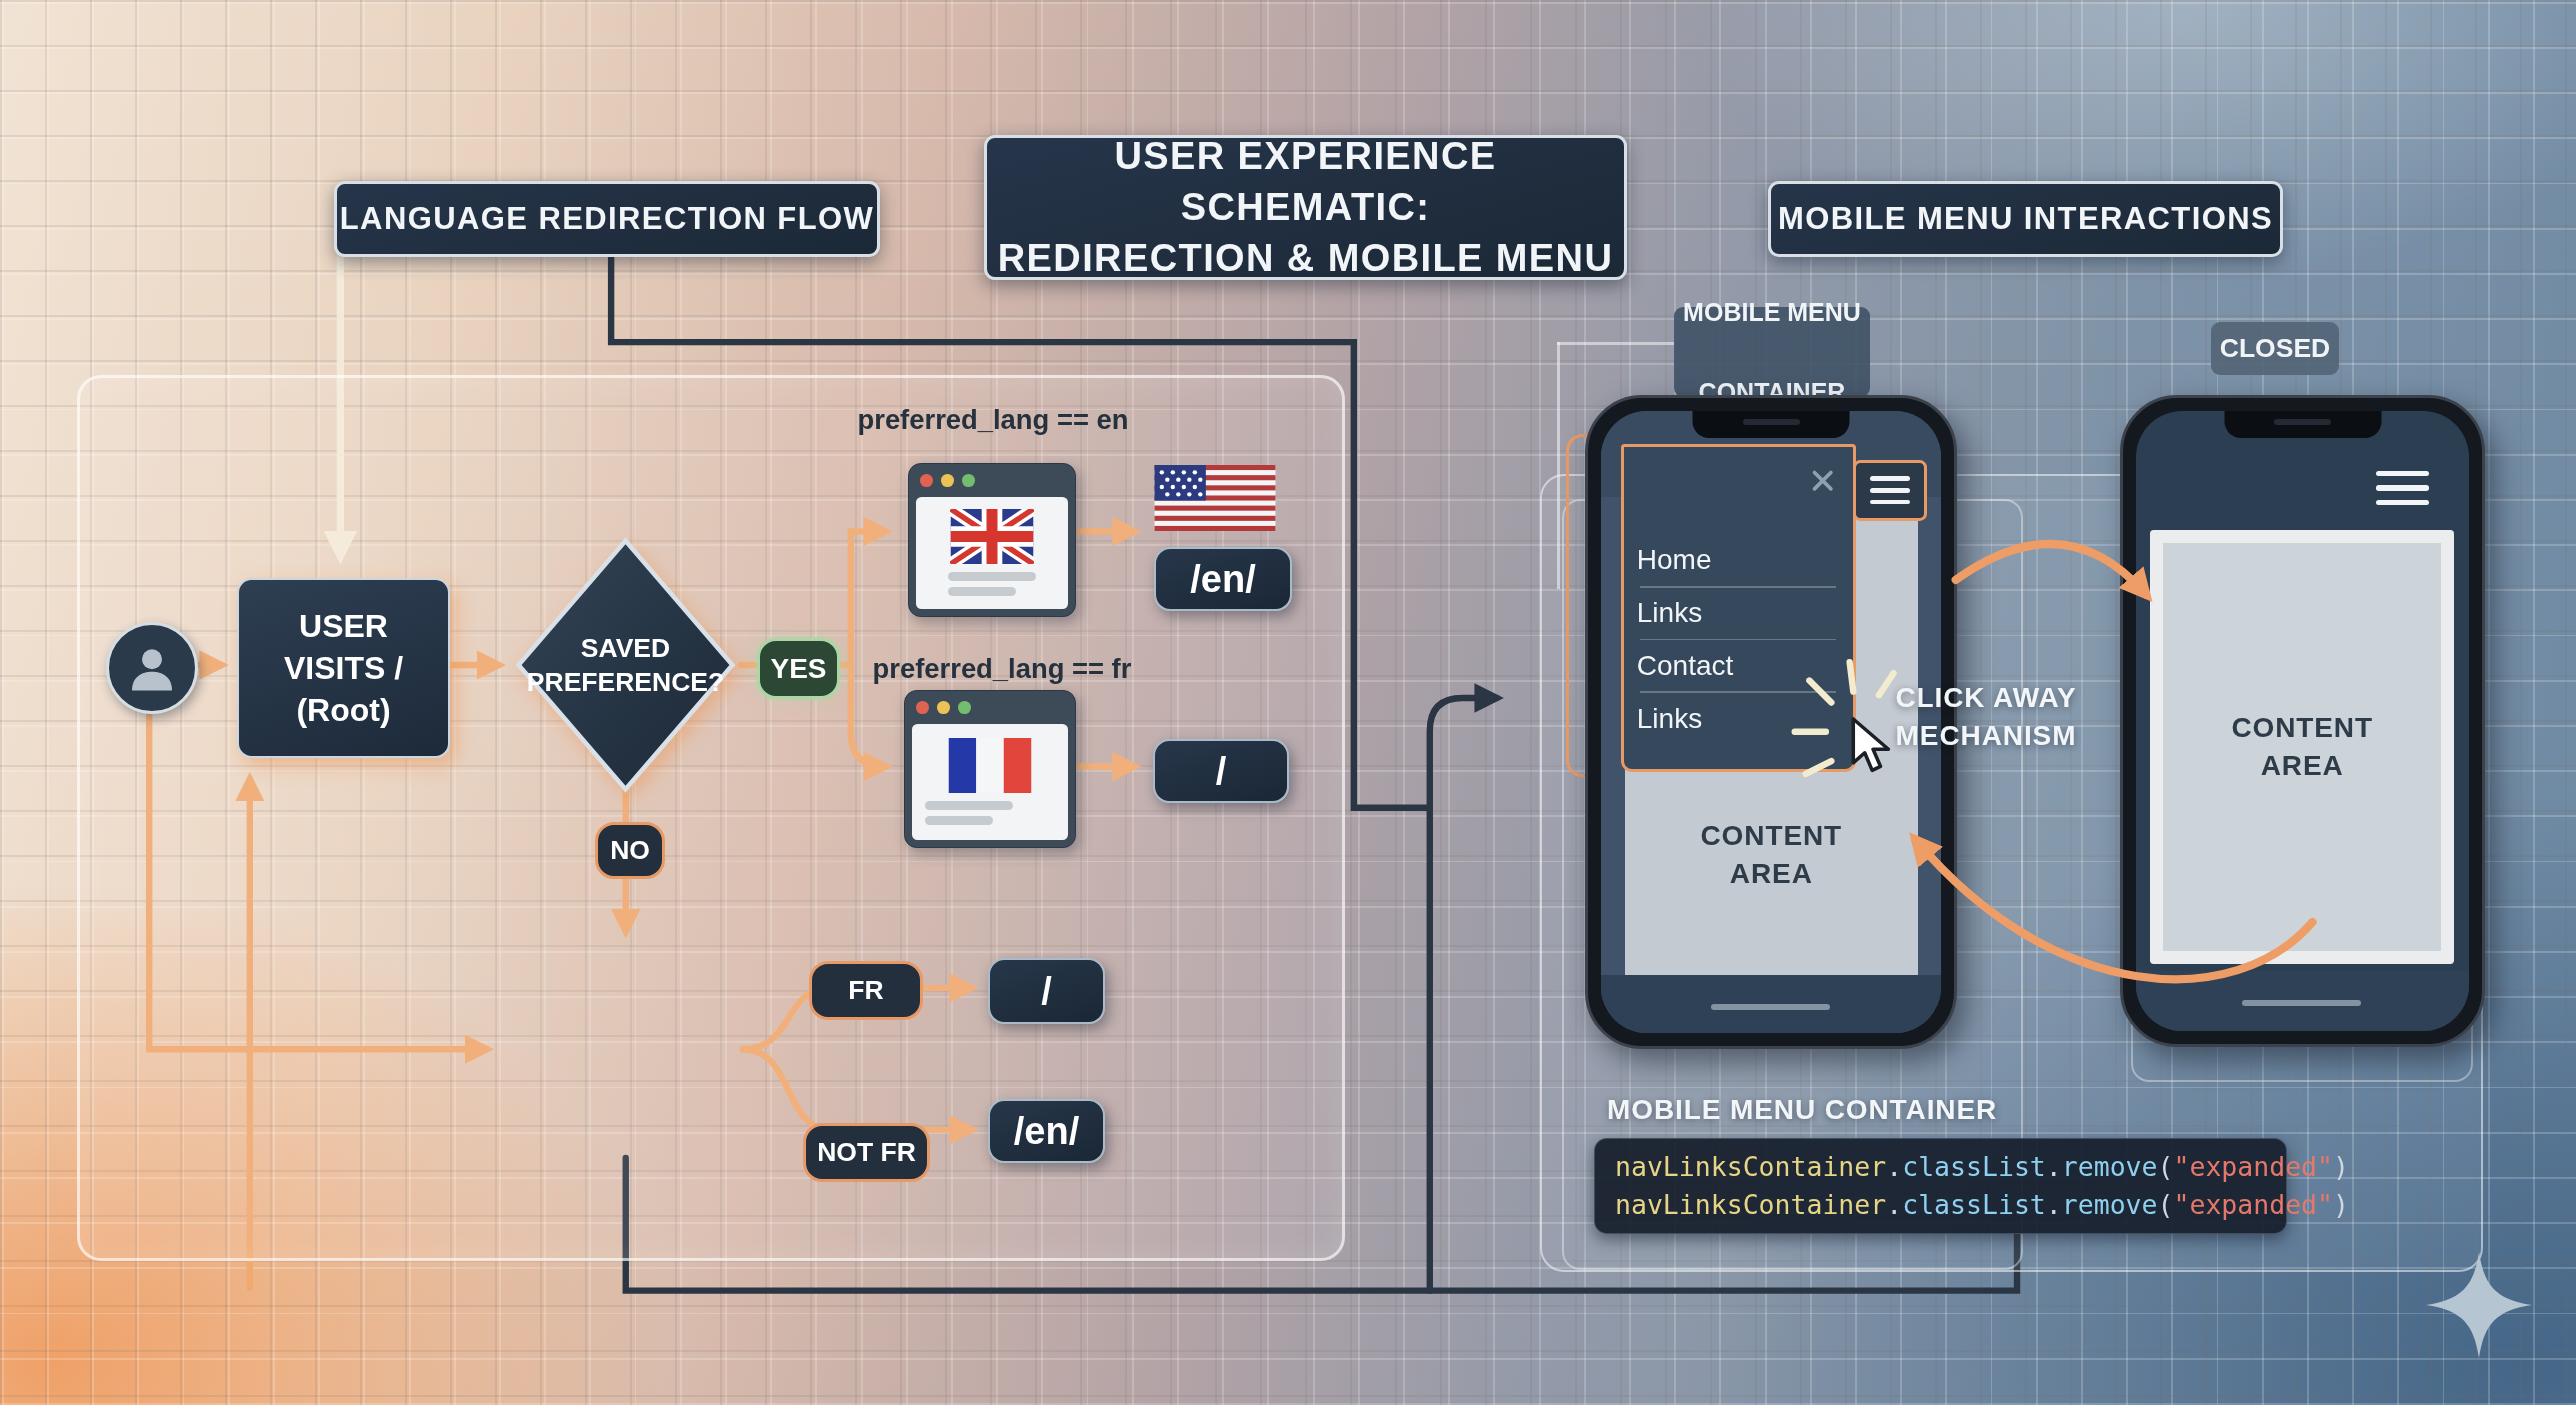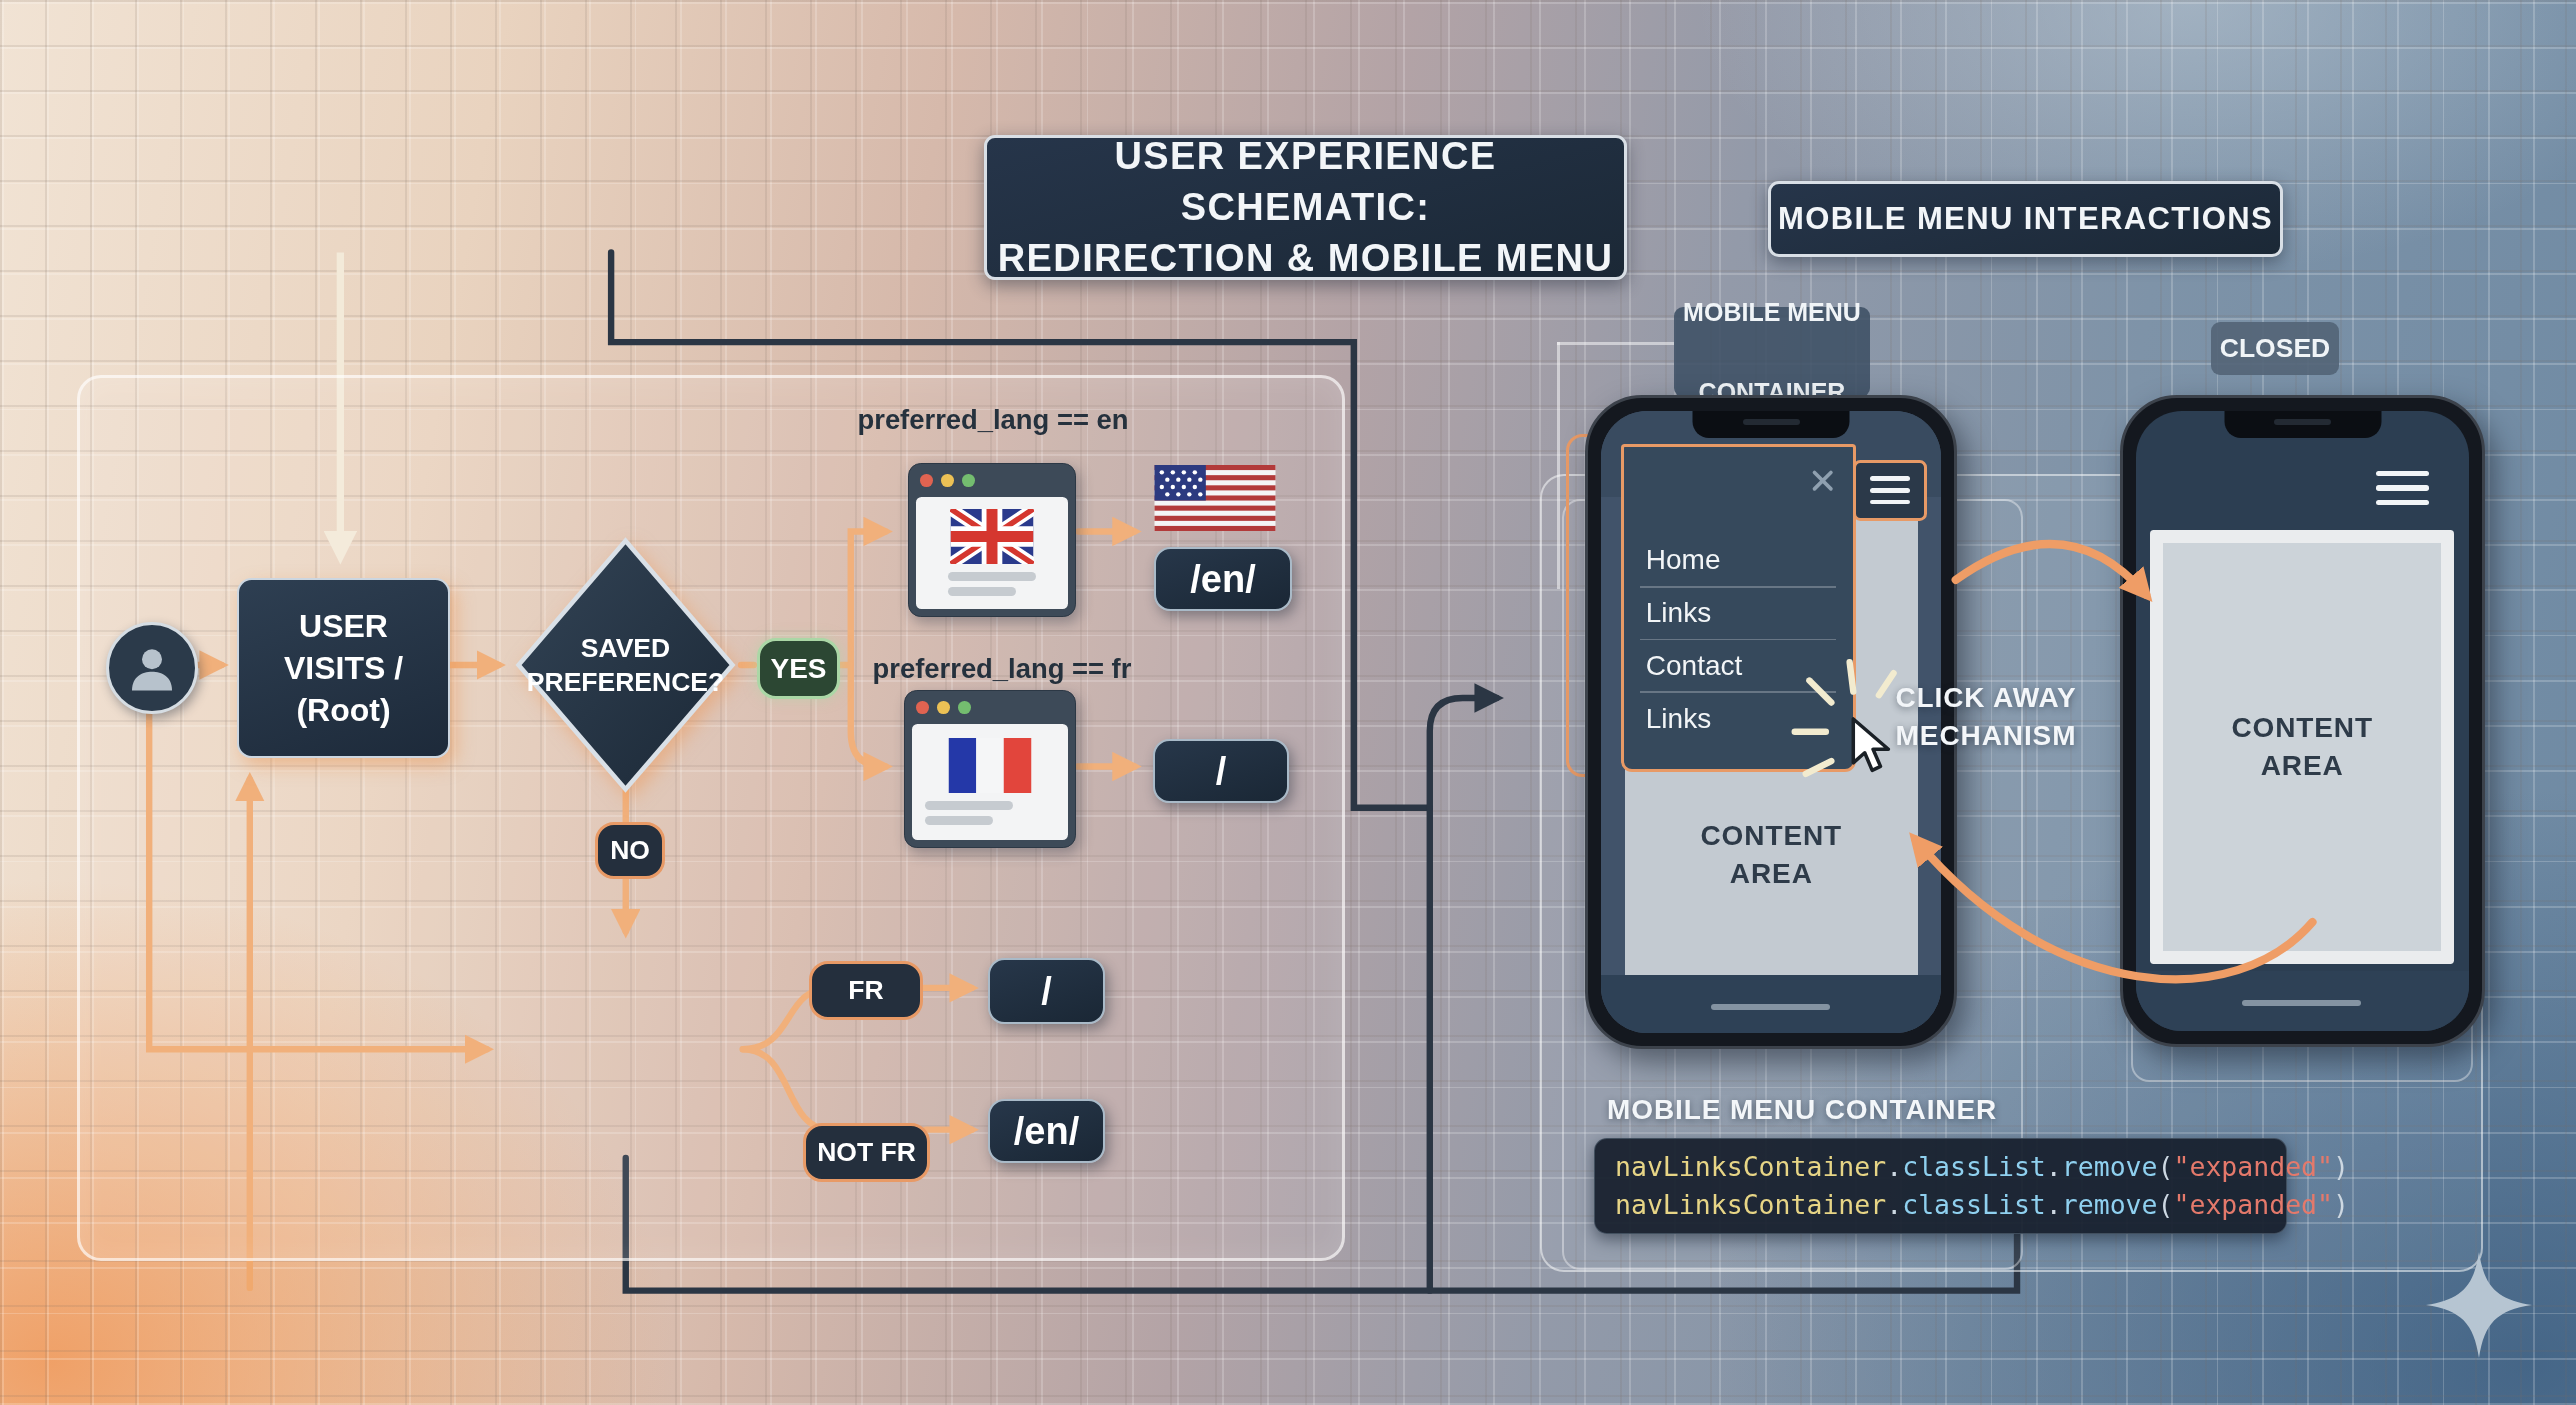--- a/index.html
+++ b/index.html
@@ -48,21 +48,21 @@
     display:flex;flex-direction:column;align-items:center;justify-content:center;gap:7.3px;}
   .gbar{height:9.1px;border-radius:4.6px;background:#c6cbd0;}
   .phone{background:#14181f;border-radius:57px;border:3.7px solid #3c424b;
     box-shadow:9.1px 12.8px 27.4px rgba(20,28,40,0.5);}
   .screen{position:absolute;left:12.8px;top:12.8px;right:12.8px;bottom:12.8px;border-radius:46px;
     overflow:hidden;}
   .notch{position:absolute;top:0;left:50%;transform:translateX(-50%);width:157px;height:27.4px;
     background:#0b0e13;border-radius:0 0 16.5px 16.5px;}
   .notch::after{content:"";position:absolute;left:50%;top:8.2px;transform:translateX(-50%);
     width:57px;height:6.4px;border-radius:3.7px;background:#232a33;}
-  .menu-item{height:51px;display:flex;align-items:center;padding-left:22px;color:#f2f5f7;
+  .menu-item{height:51px;display:flex;align-items:center;padding-left:13px;color:#f2f5f7;
     font-size:28px;}
   .menu-div{height:1.8px;background:rgba(255,255,255,0.25);margin:0 16.5px;}
   .hline{position:absolute;background:rgba(255,255,255,0.5);}
   .content-label{color:#2e3b49;font-weight:bold;font-size:28px;text-align:center;line-height:1.35;
     letter-spacing:0.9px;}
   .code-block{background:rgba(23,32,46,0.94);border:1.8px solid rgba(120,140,160,0.4);
     border-radius:12.8px;font-family:"DejaVu Sans Mono",monospace;font-size:26.5px;
     padding:9.1px 20px;line-height:38px;box-shadow:0 5.5px 14.6px rgba(20,30,45,0.5);}
   .white-label{color:#f3f6f9;font-weight:bold;letter-spacing:0.9px;
     text-shadow:0 1.8px 7.3px rgba(20,30,45,0.45);}
@@ -109,20 +109,23 @@
       <path d="M 812 1147 C 868 1147 856 1080 908 1080"></path>
       <path d="M 1006 1080 H 1062" marker-end="url(#mo)"></path>
       <path d="M 812 1147 C 868 1147 856 1235 908 1235"></path>
       <path d="M 1012 1235 H 1062" marker-end="url(#mo)"></path>
     </g>
   </svg>
 
   <div class="abs badge-dark" style="left:984px;top:135px;width:637px;height:139px;font-size:38px;line-height:1.35;">
     <div><span>USER EXPERIENCE SCHEMATIC:</span><br>
          <span>REDIRECTION &amp; MOBILE MENU</span></div>
+  </div>
+  <div class="abs badge-dark" style="left:334px;top:181px;width:540px;height:70px;font-size:31px;">
+    <span>LANGUAGE REDIRECTION FLOW</span>
   </div>
   <div class="abs badge-dark" style="left:1768px;top:181px;width:509px;height:70px;font-size:31px;">
     <span>MOBILE MENU INTERACTIONS</span>
   </div>
 
   <div class="abs panel panel-left" style="left:77px;top:375px;width:1262px;height:880px;"></div>
   <div class="abs panel panel-right" style="left:1540px;top:474px;width:939px;height:794px;"></div>
   <div class="abs subpanel" style="left:1562px;top:499px;width:457px;height:767px;"></div>
   <div class="abs subpanel" style="left:2131px;top:483px;width:338px;height:595px;"></div>
 

